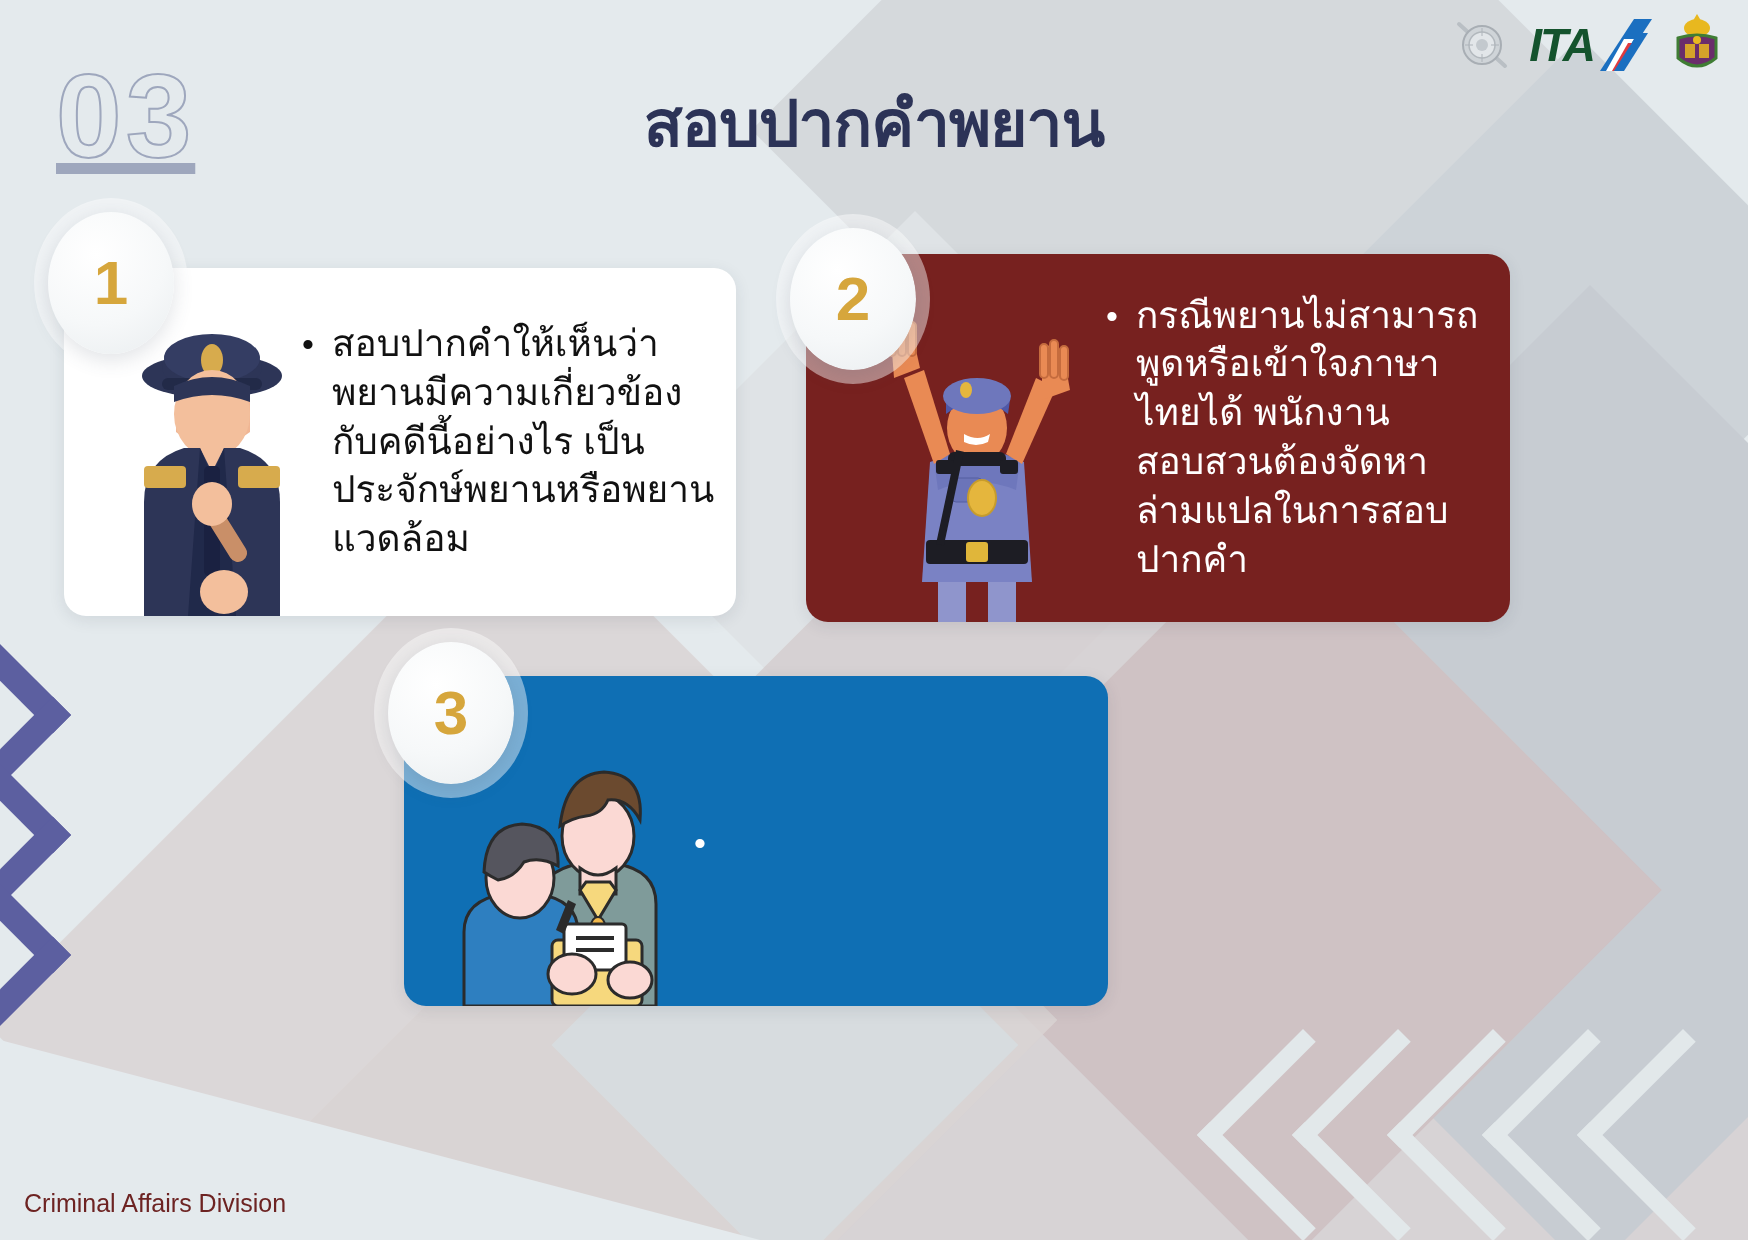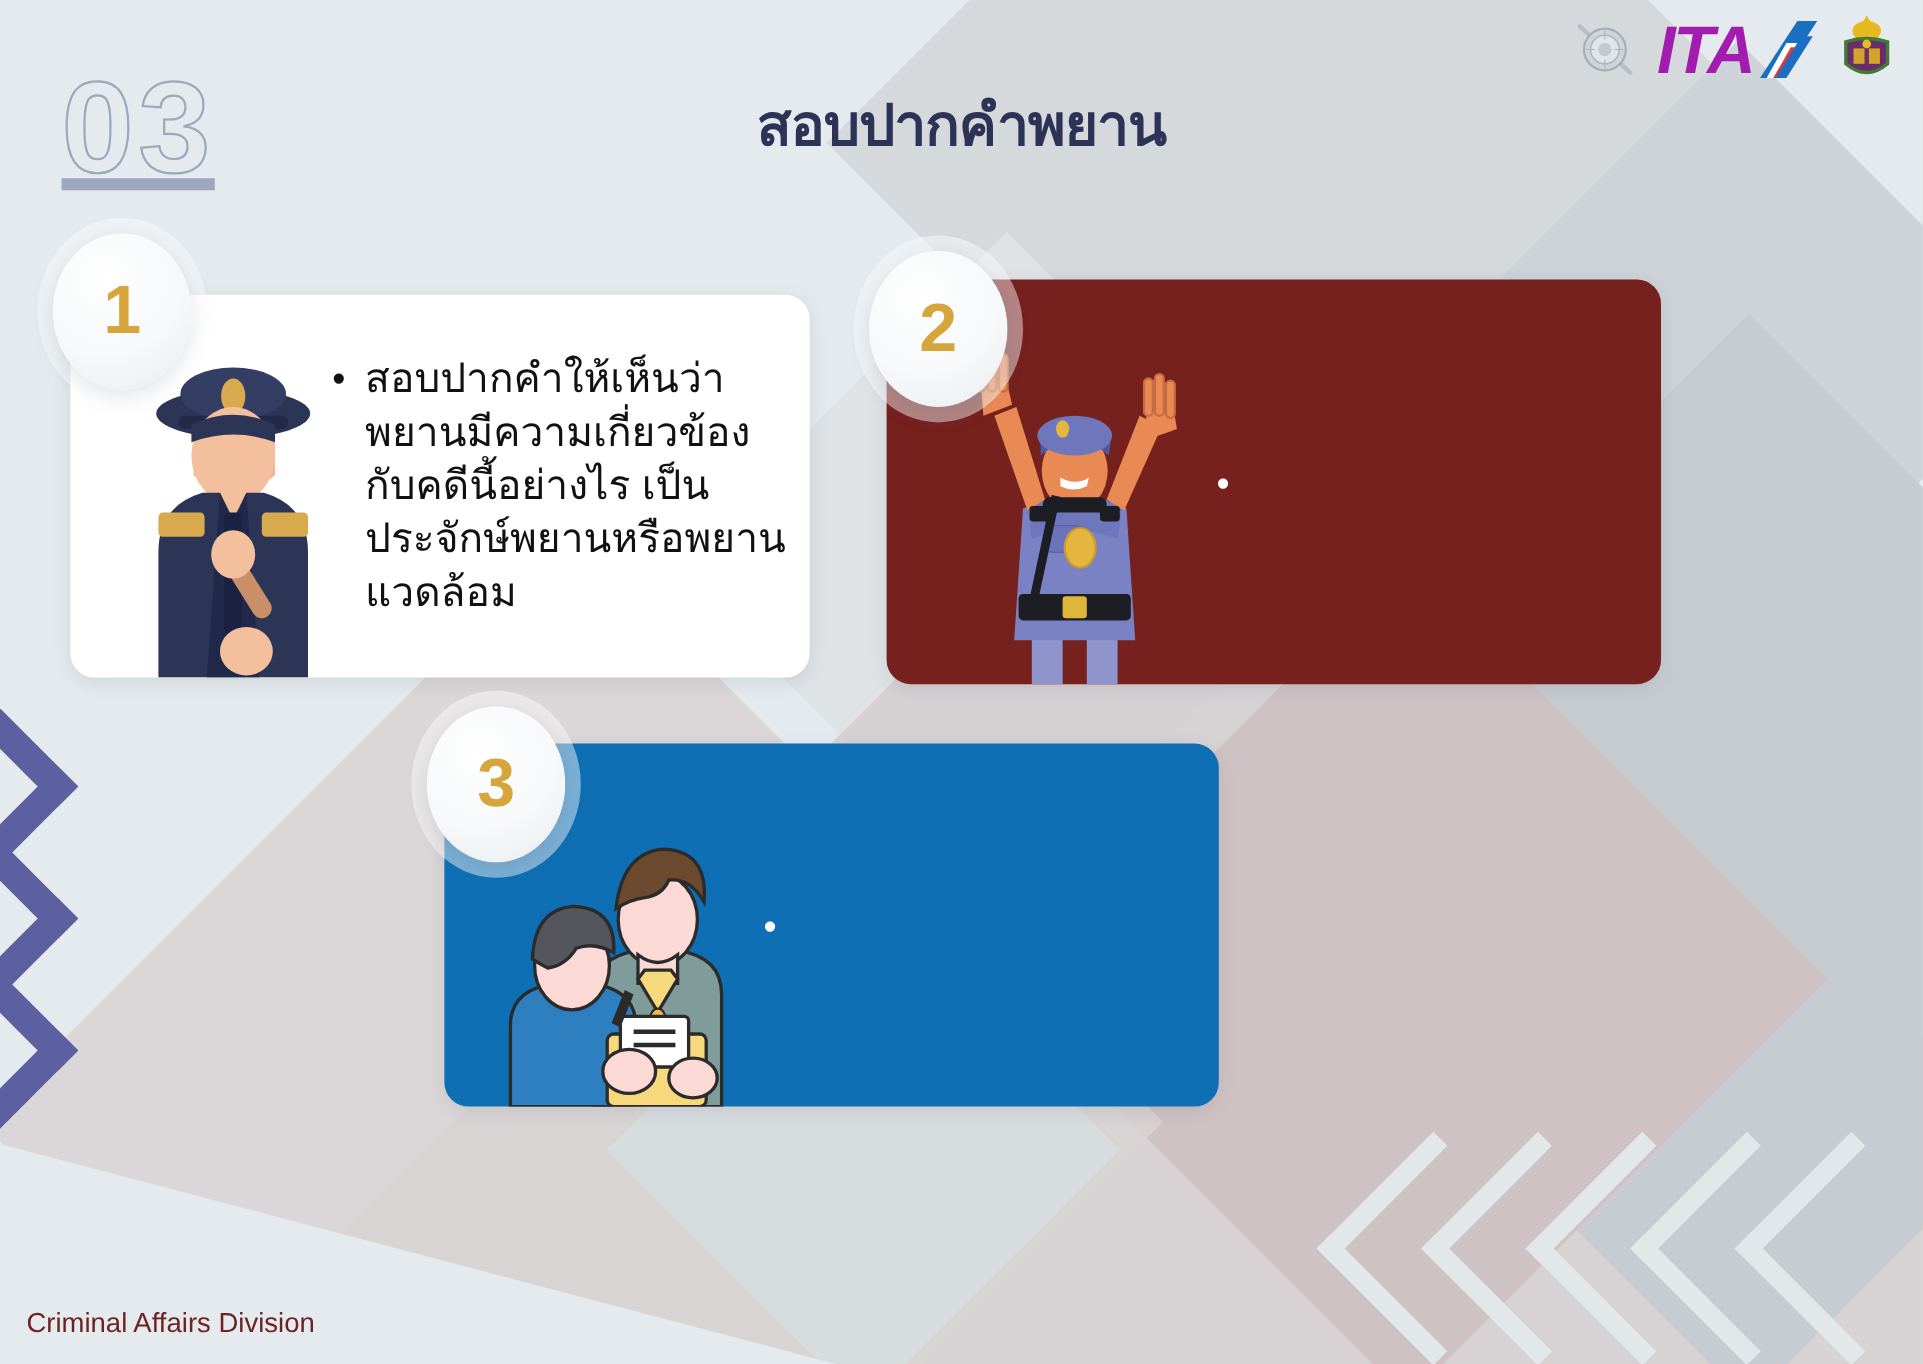--- a/index.html
+++ b/index.html
@@ -78,35 +78,35 @@
     font-size:118px; font-weight:700; letter-spacing:4px;
     color:transparent;
     -webkit-text-stroke:2px #9ea7bd;
     z-index:2;
     font-family:"Liberation Sans",sans-serif;
     text-decoration:underline;
   }
   .page-title {
     position:absolute; left:0; right:0; top:72px;
     text-align:center;
-    font-size:52px; font-weight:700;
+    font-size:64px; font-weight:700;
     color:#2c3357;
     z-index:2;
     letter-spacing:-1px;
   }
 
   .logos {
     position:absolute; right:24px; top:12px;
     display:flex; align-items:center; gap:14px;
     z-index:4;
   }
   .logo-seal { width:66px; height:66px; position:relative; }
   .logo-ita { display:flex; align-items:center; }
   .ita-text {
-    font-size:61px; font-weight:700; color:#a21caf;
+    font-size:46px; font-weight:700; color:#14532d;
     font-style:italic; letter-spacing:-2px; line-height:1;
   }
   .logo-crest { width:54px; height:66px; }
 
   
   .card {
     position:absolute;
     border-radius:22px;
     z-index:3;
     display:flex;
@@ -298,20 +298,21 @@
         <rect x="210" y="52" width="8" height="34" rx="4"></rect>
         <rect x="220" y="48" width="8" height="38" rx="4"></rect>
         <rect x="230" y="54" width="8" height="34" rx="4"></rect>
       </g>
       <rect x="106" y="168" width="18" height="14" rx="3" fill="#1d1d24"></rect>
       <rect x="170" y="168" width="18" height="14" rx="3" fill="#1d1d24"></rect>
       <path d="M134 142 q14 8 26 0 l-2 8 q-12 6 -24 0 Z" fill="#ffffff"></path>
     </svg>
     <div class="card-text">
       <span class="bullet">•</span>
+      <span>กรณีพยานไม่สามารถพูดหรือเข้าใจภาษาไทยได้ พนักงานสอบสวนต้องจัดหาล่ามแปลในการสอบปากคำ</span>
     </div>
   </div>
   <div class="badge badge-2">
     <span>2</span>
   </div>
 
   <div class="card card-3">
     <svg class="illus illus-3" viewBox="0 0 270 252">
       <path d="M96 252 L96 150 q0 -34 40 -40 l36 0 q40 6 40 40 L212 252 Z" fill="#7f9b9a" stroke="#2b2b2b" stroke-width="3"></path>
       <ellipse cx="154" cy="82" rx="36" ry="42" fill="#fbd9d4" stroke="#2b2b2b" stroke-width="3"></ellipse>

